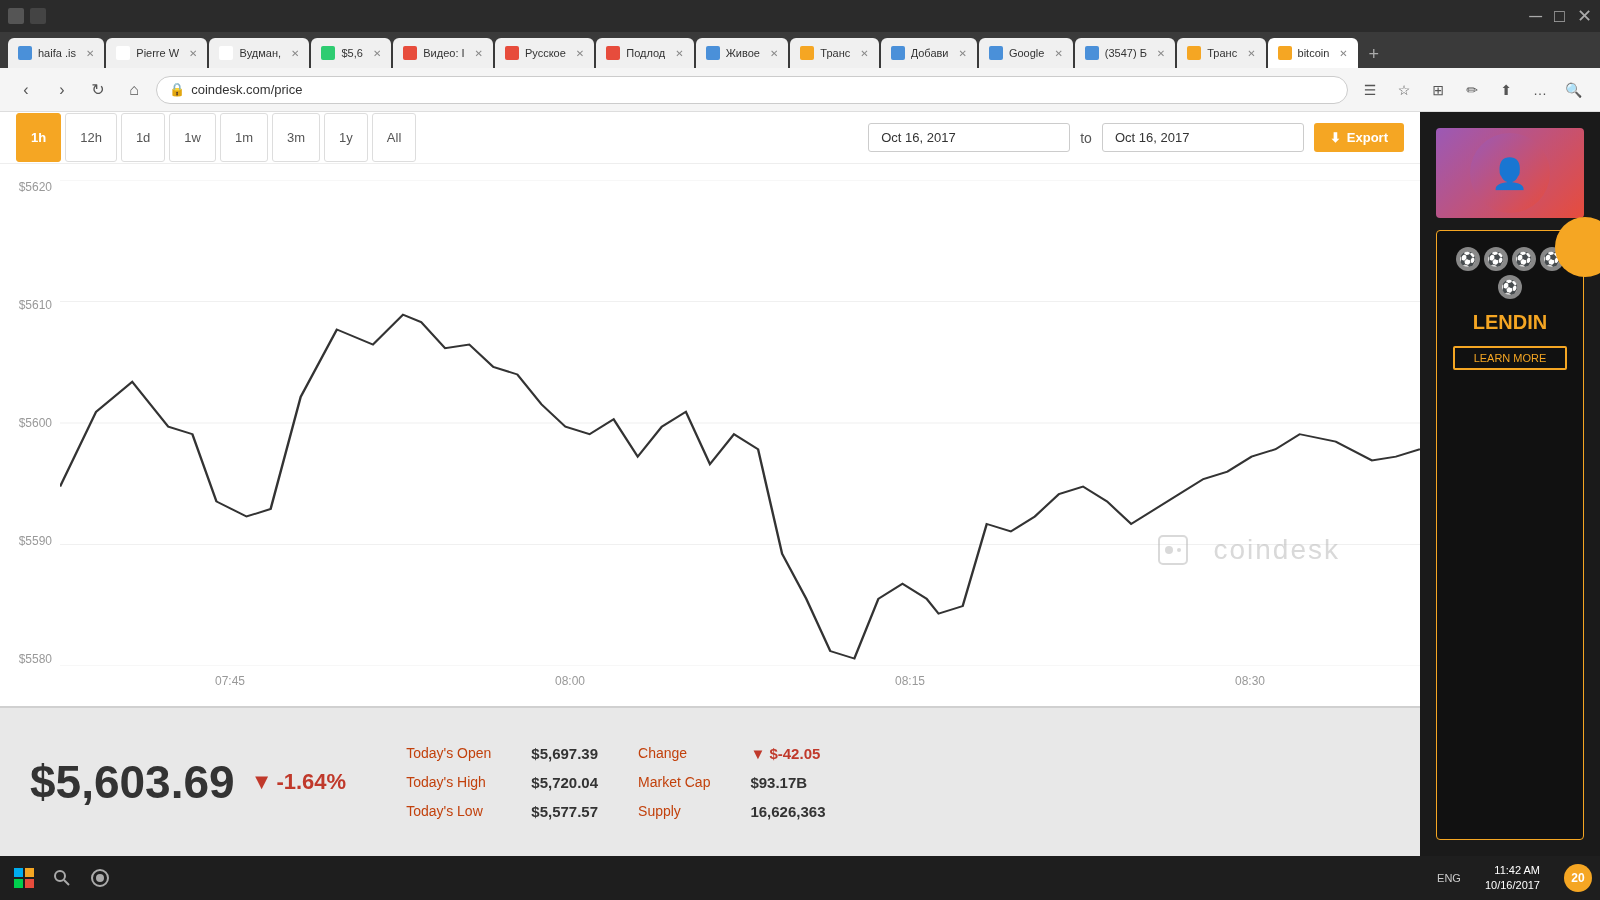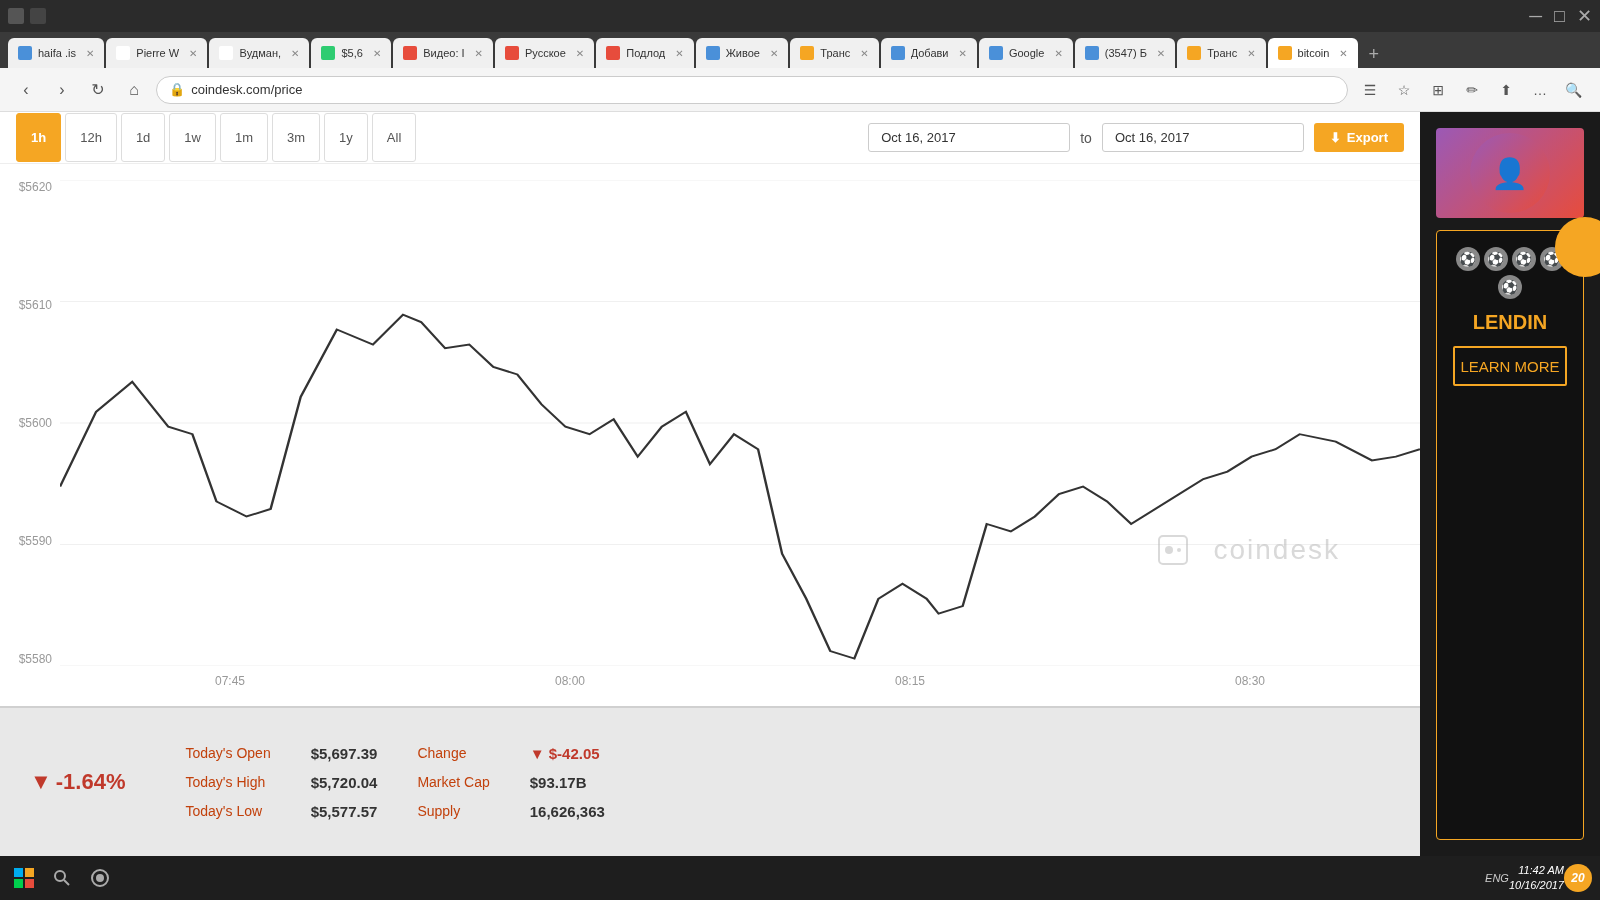--- a/index.html
+++ b/index.html
@@ -56,27 +56,27 @@
     .stat-value { font-size: 15px; color: #333; font-weight: bold; }
     .change-value { color: #c0392b; font-weight: bold; font-size: 15px; display: flex; align-items: center; gap: 4px; }
 
     
     .sidebar-ad { width: 180px; background: #1a1a1a; flex-shrink: 0; display: flex; flex-direction: column; align-items: center; justify-content: space-between; padding: 16px; overflow: hidden; }
     .ad-image-top { width: 100%; height: 90px; background: linear-gradient(135deg, #9b59b6, #e74c3c); border-radius: 4px; overflow: hidden; display: flex; align-items: center; justify-content: center; }
     .ad-lending { width: 100%; flex: 1; background: #111; border: 1px solid #f5a623; border-radius: 4px; padding: 16px; display: flex; flex-direction: column; align-items: center; gap: 12px; margin-top: 12px; }
     .lending-coins { display: flex; gap: 4px; flex-wrap: wrap; justify-content: center; }
     .coin-icon { width: 24px; height: 24px; border-radius: 50%; background: #888; display: flex; align-items: center; justify-content: center; font-size: 14px; }
     .lending-title { color: #f5a623; font-size: 20px; font-weight: bold; }
-    .lending-btn { width: 100%; height: 40px; background: transparent; border: 2px solid #f5a623; color: #f5a623; font-size: 15px; cursor: pointer; border-radius: 2px; }
+    .lending-btn { width: 100%; height: 24px; background: transparent; border: 2px solid #f5a623; color: #f5a623; font-size: 11px; cursor: pointer; border-radius: 2px; }
 
     
     .taskbar { height: 44px; background: #1e1e1e; display: flex; align-items: center; justify-content: space-between; padding: 0 8px; flex-shrink: 0; }
     .taskbar-left { display: flex; align-items: center; gap: 6px; }
     .taskbar-icon { width: 32px; height: 32px; display: flex; align-items: center; justify-content: center; cursor: pointer; }
-    .taskbar-right { display: flex; align-items: center; gap: 0; font-style: italic; }
+    .taskbar-right { display: flex; align-items: center; gap: 24px; }
     .taskbar-time { color: #fff; font-size: 11px; text-align: right; line-height: 1.4; }
     .taskbar-sys { display: flex; align-items: center; gap: 4px; color: #ccc; font-size: 11px; }
 
     
     .chart-svg { width: 100%; height: 100%; }
   </style>
 </head>
 <body>
 
 <div class="browser-chrome">
@@ -306,20 +306,21 @@
       <div class="x-axis">
         <span class="x-label">07:45</span>
         <span class="x-label">08:00</span>
         <span class="x-label">08:15</span>
         <span class="x-label">08:30</span>
       </div>
     </div>
 
     <div class="stats-bar">
       <div class="price-display">
+        <span class="price-big">$5,603.69</span>
         <div class="price-change">
           <span>▼</span>
           <span>-1.64%</span>
         </div>
       </div>
 
       <div class="stats-grid">
         <span class="stat-label">Today's Open</span>
         <span class="stat-value">$5,697.39</span>
         <span class="stat-label">Change</span>

